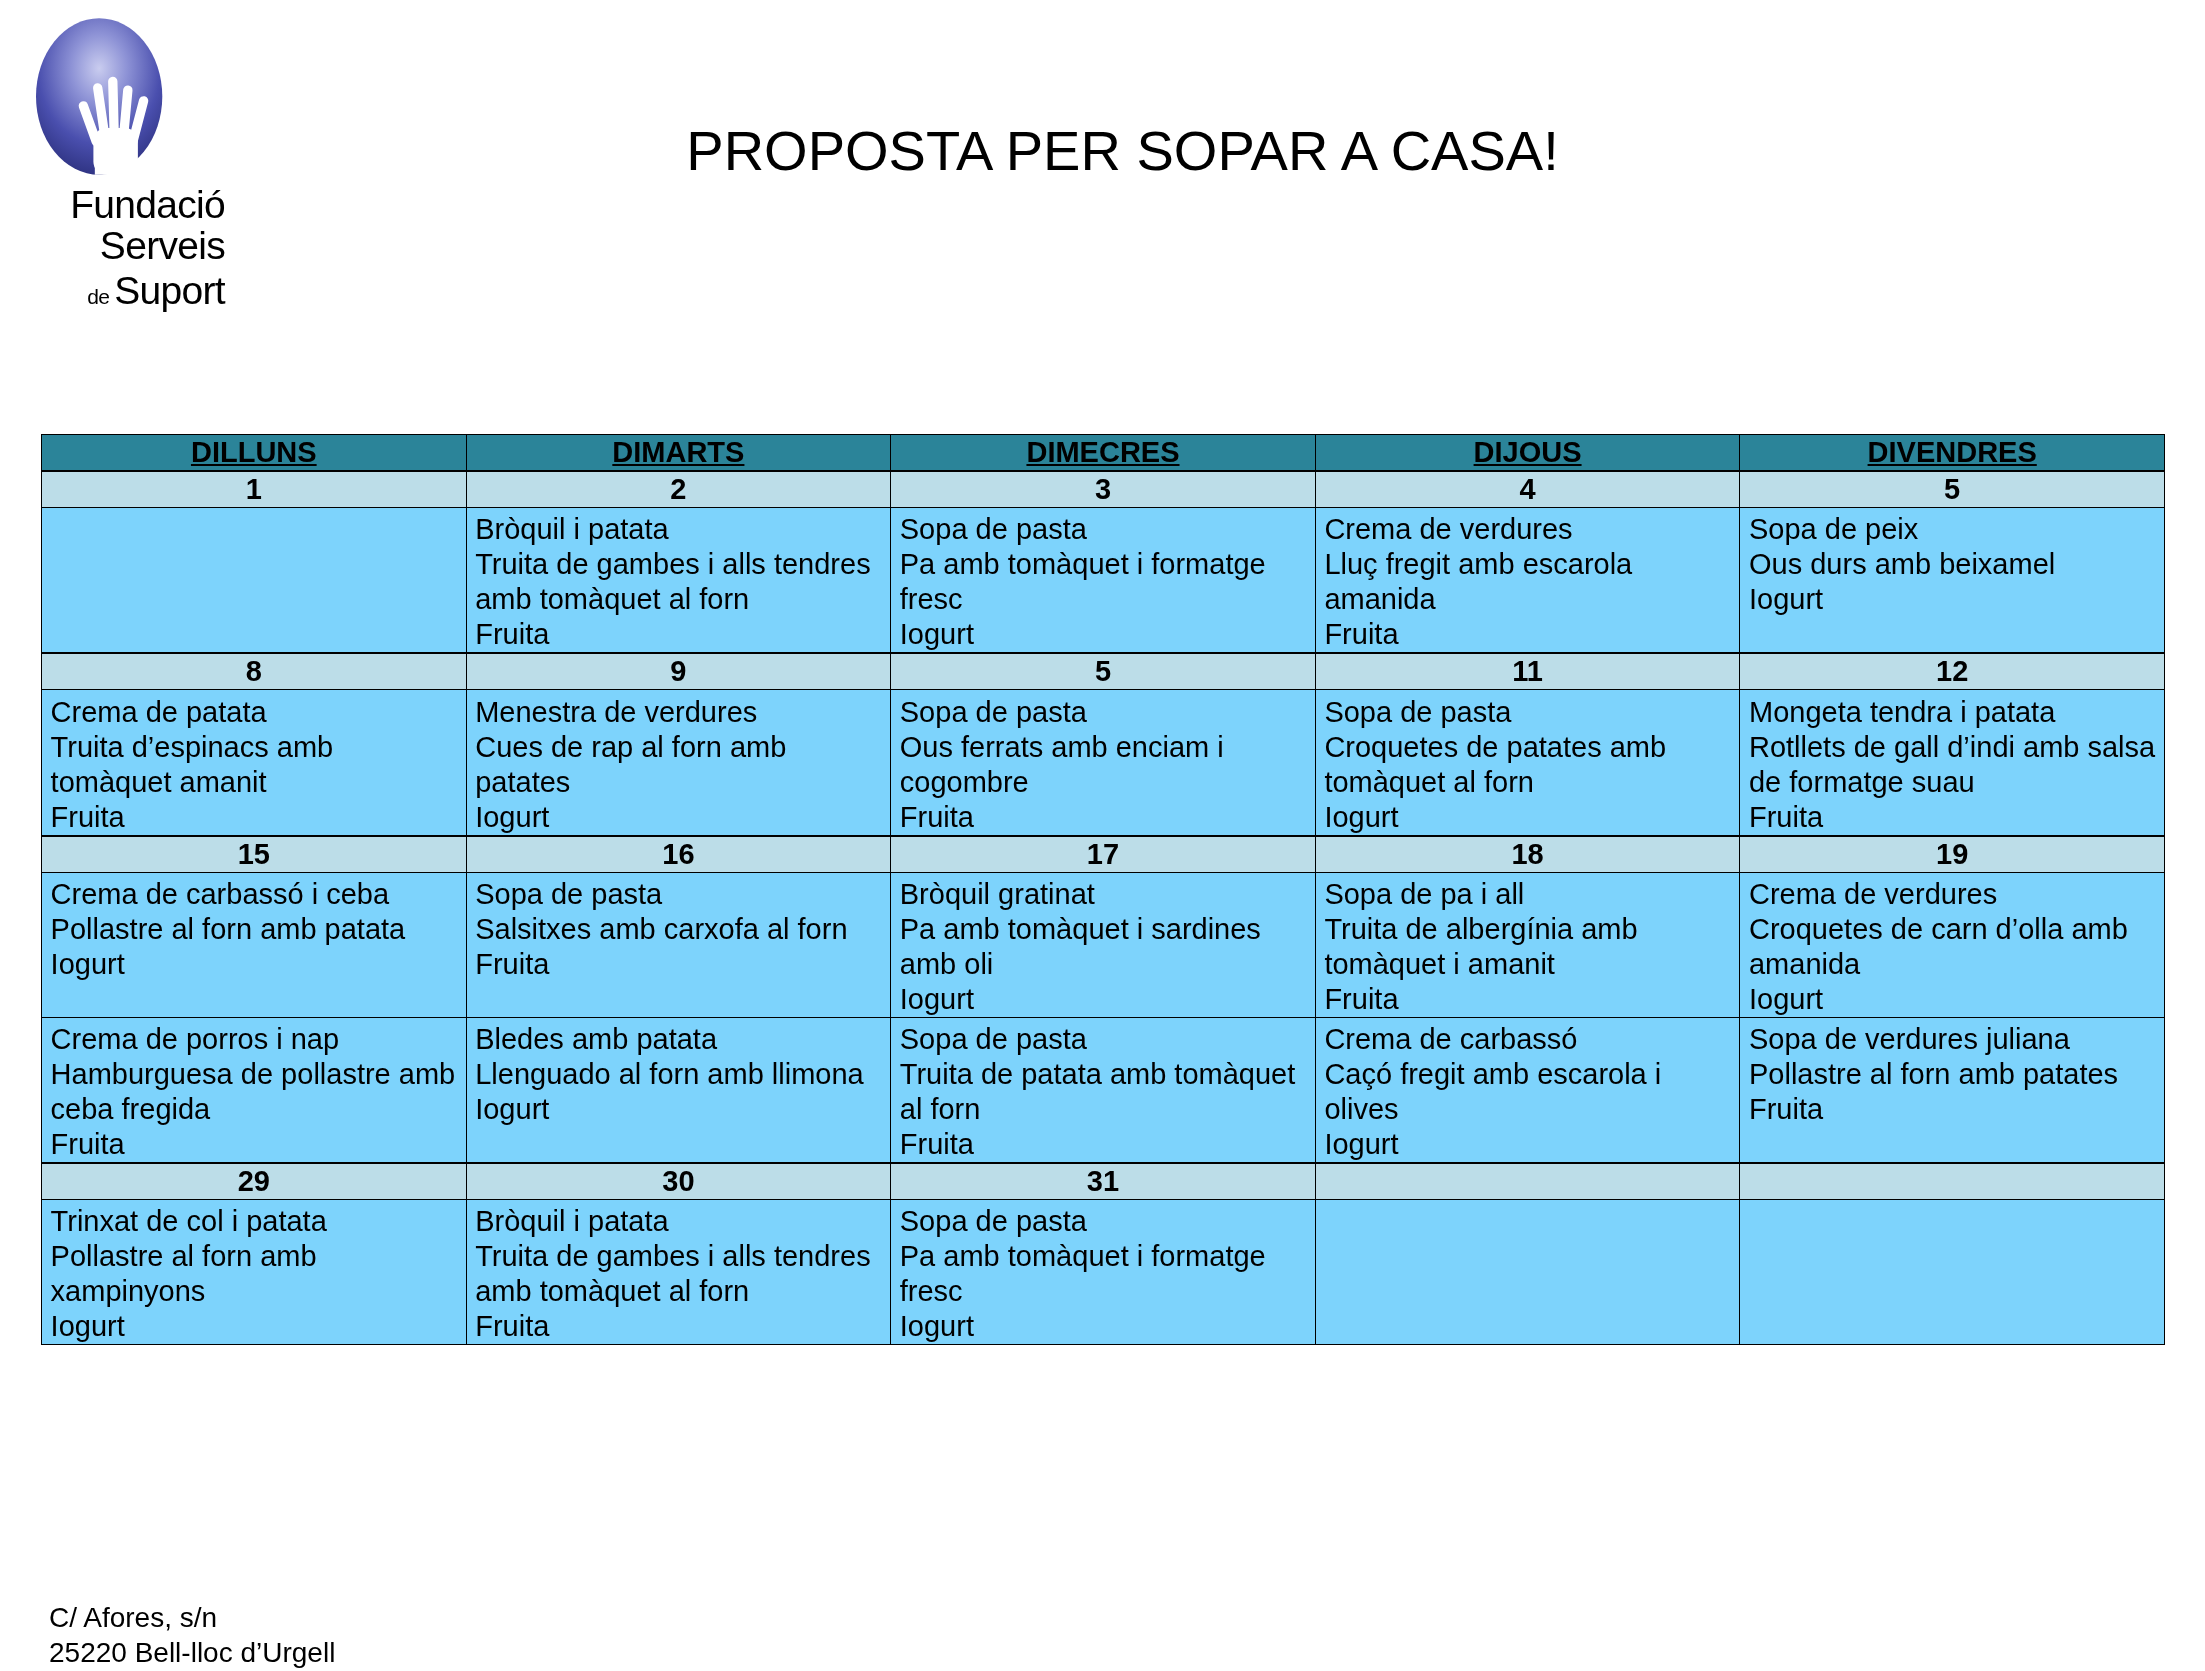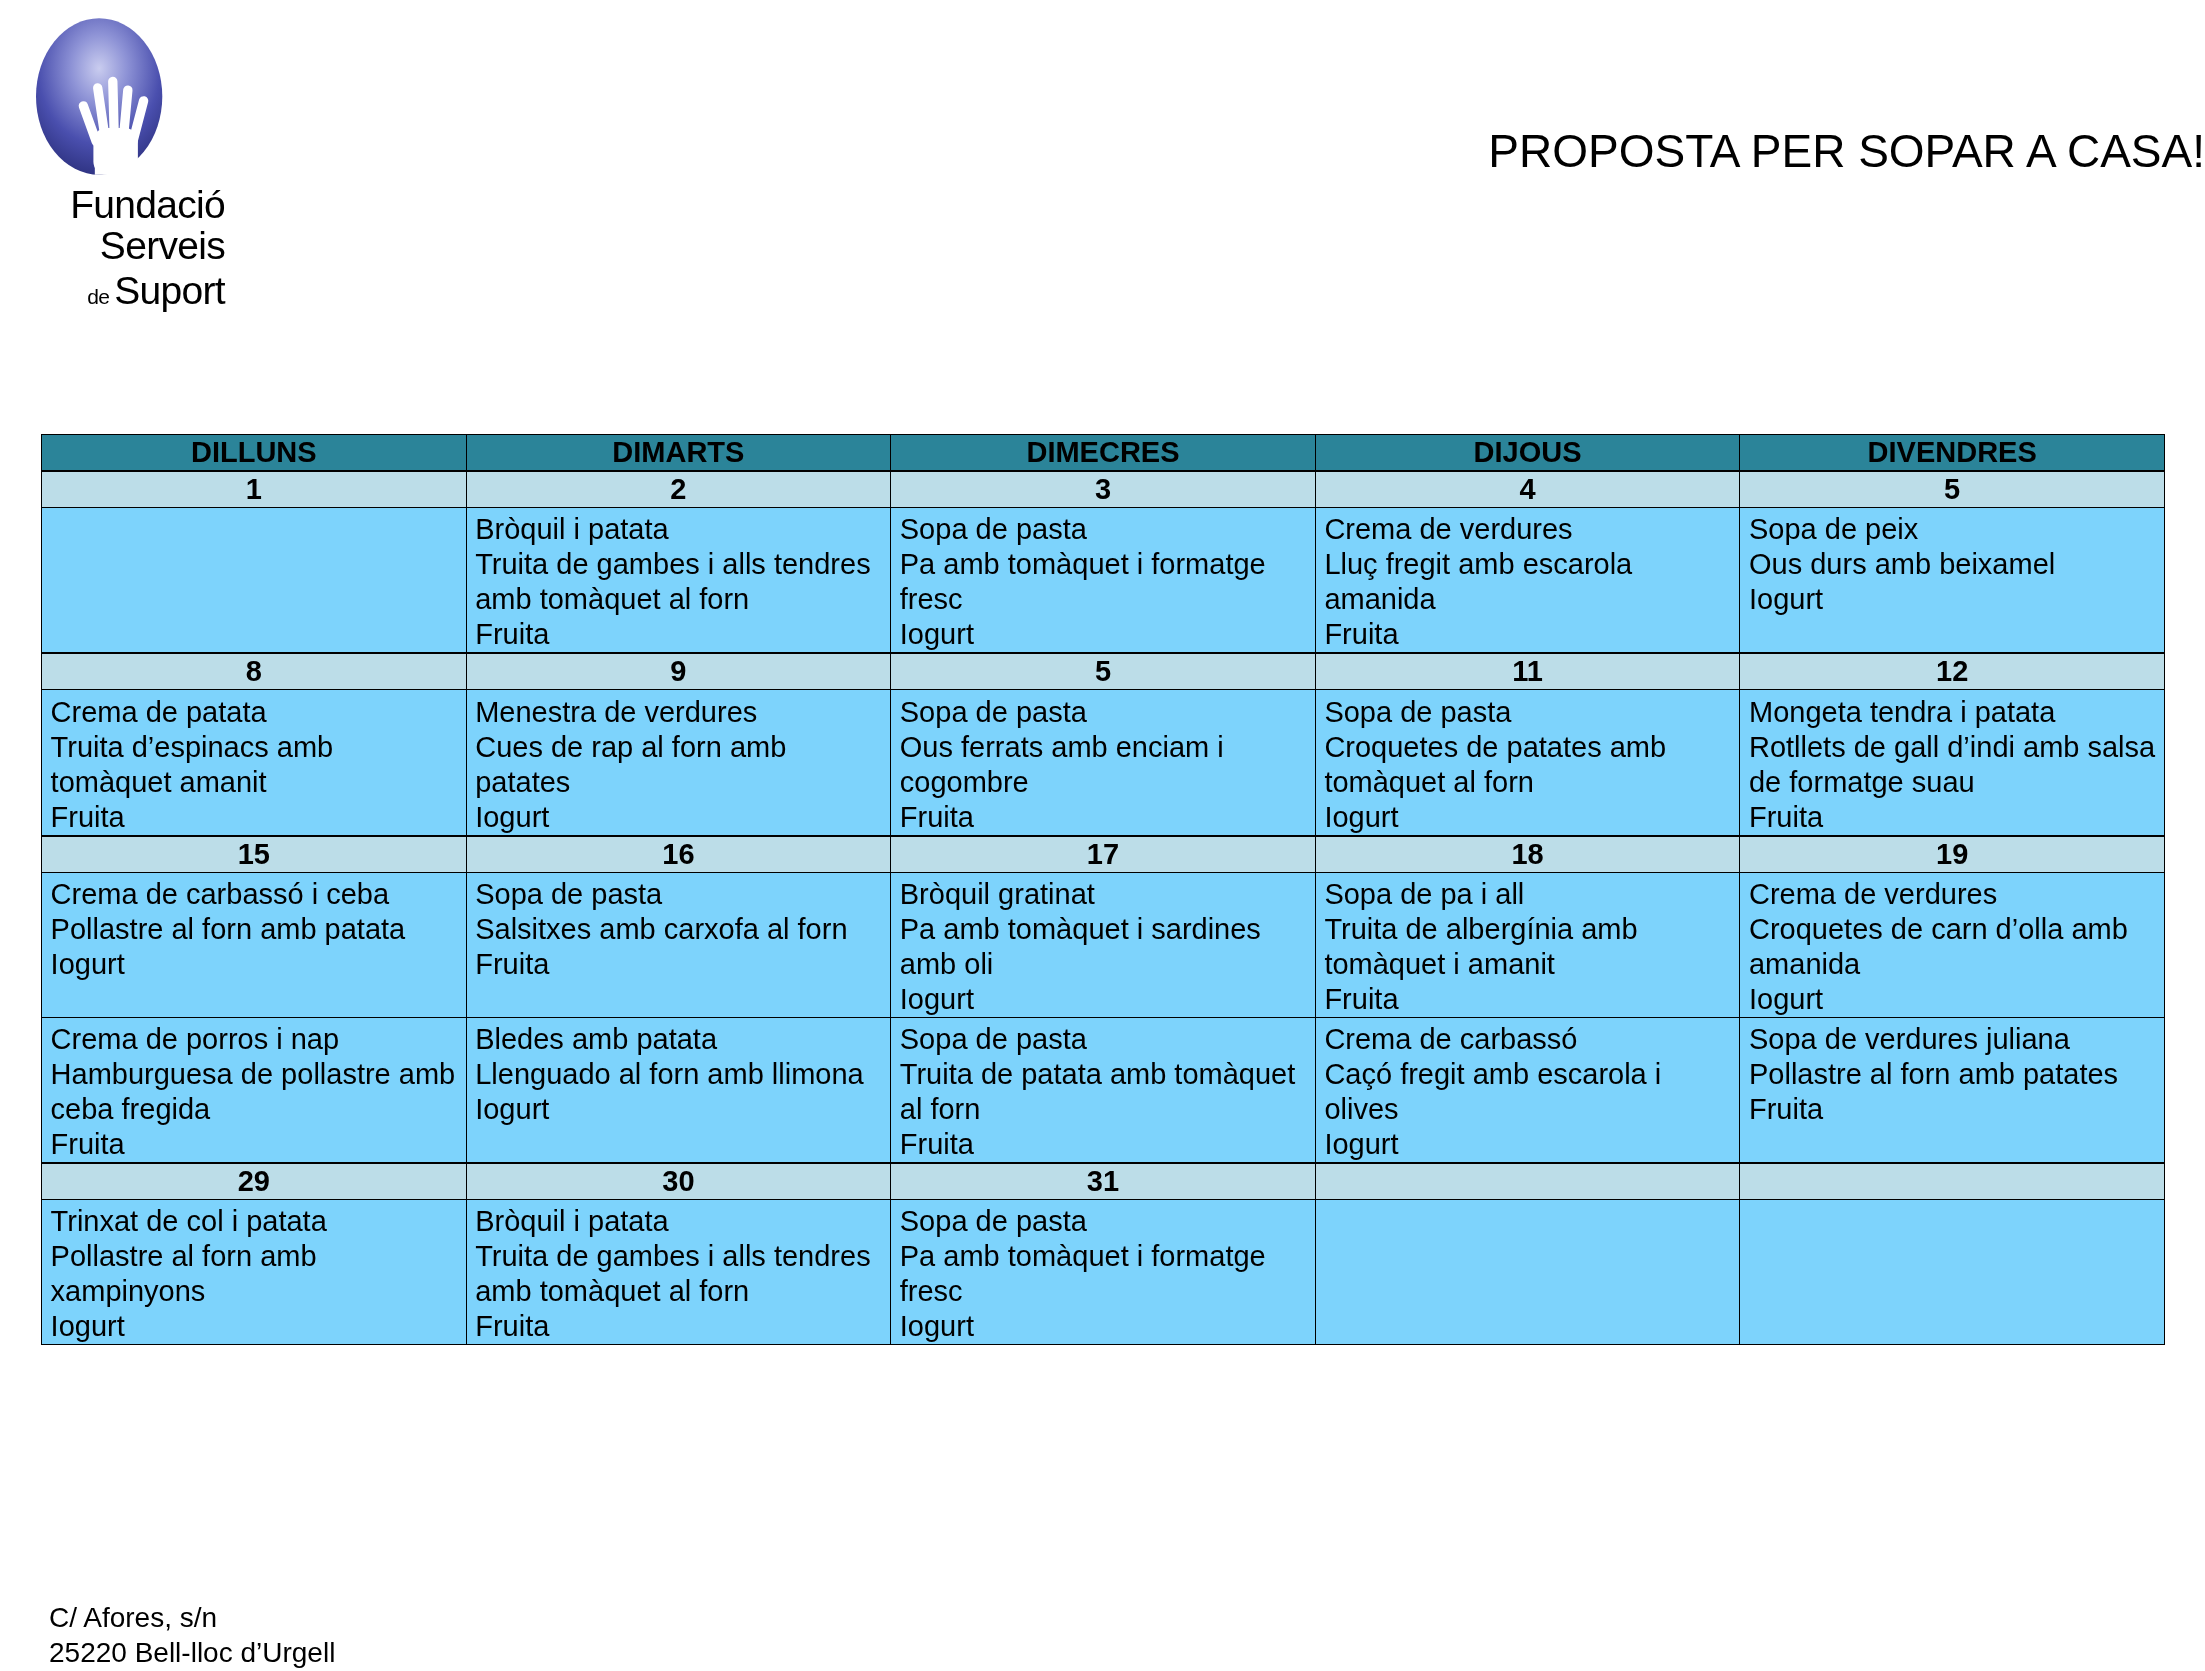--- a/index.html
+++ b/index.html
@@ -22,35 +22,35 @@
   .logo-icon{display:block;}
   .logo-text{width:189px;text-align:right;margin-top:8.6px;
              font-size:39px;line-height:41px;letter-spacing:-0.7px;font-weight:500;}
   .logo-text .line3{margin-top:4.3px;}
   .logo-text .de{font-size:21px;}
 
   
   .title{
     position:absolute;left:0;top:108px;width:100%;
     padding-left:40px;box-sizing:border-box;
-    text-align:right;font-size:46px;line-height:86px;
+    text-align:center;font-size:56px;line-height:86px;
     white-space:nowrap;
   }
 
   
   .calendar{
     position:absolute;left:41px;top:434px;width:2124px;
     border-collapse:collapse;table-layout:fixed;
     border:1.4px solid #000;
   }
   .calendar th,.calendar td{border:0.7px solid #000;overflow:hidden;}
   .calendar tr.header-row th{
     background:var(--header-bg);
     height:32px;font-size:29px;font-weight:bold;text-align:center;
-    border-top:1.4px solid #000;border-bottom:1.4px solid #000;
+    border-top:1.4px solid #000;border-bottom:1.4px solid #000;text-decoration:underline;
   }
   .calendar tr.date-row td{
     background:var(--date-bg);
     height:32px;font-size:29px;font-weight:bold;text-align:center;
     border-top:2.2px solid #000;border-bottom:1.4px solid #000;
   }
   .calendar tr.menu-row td{
     background:#7dd3fc;height:138px;vertical-align:top;
     padding:4.3px 7.2px 0 8.6px;
     font-size:29px;line-height:35px;

